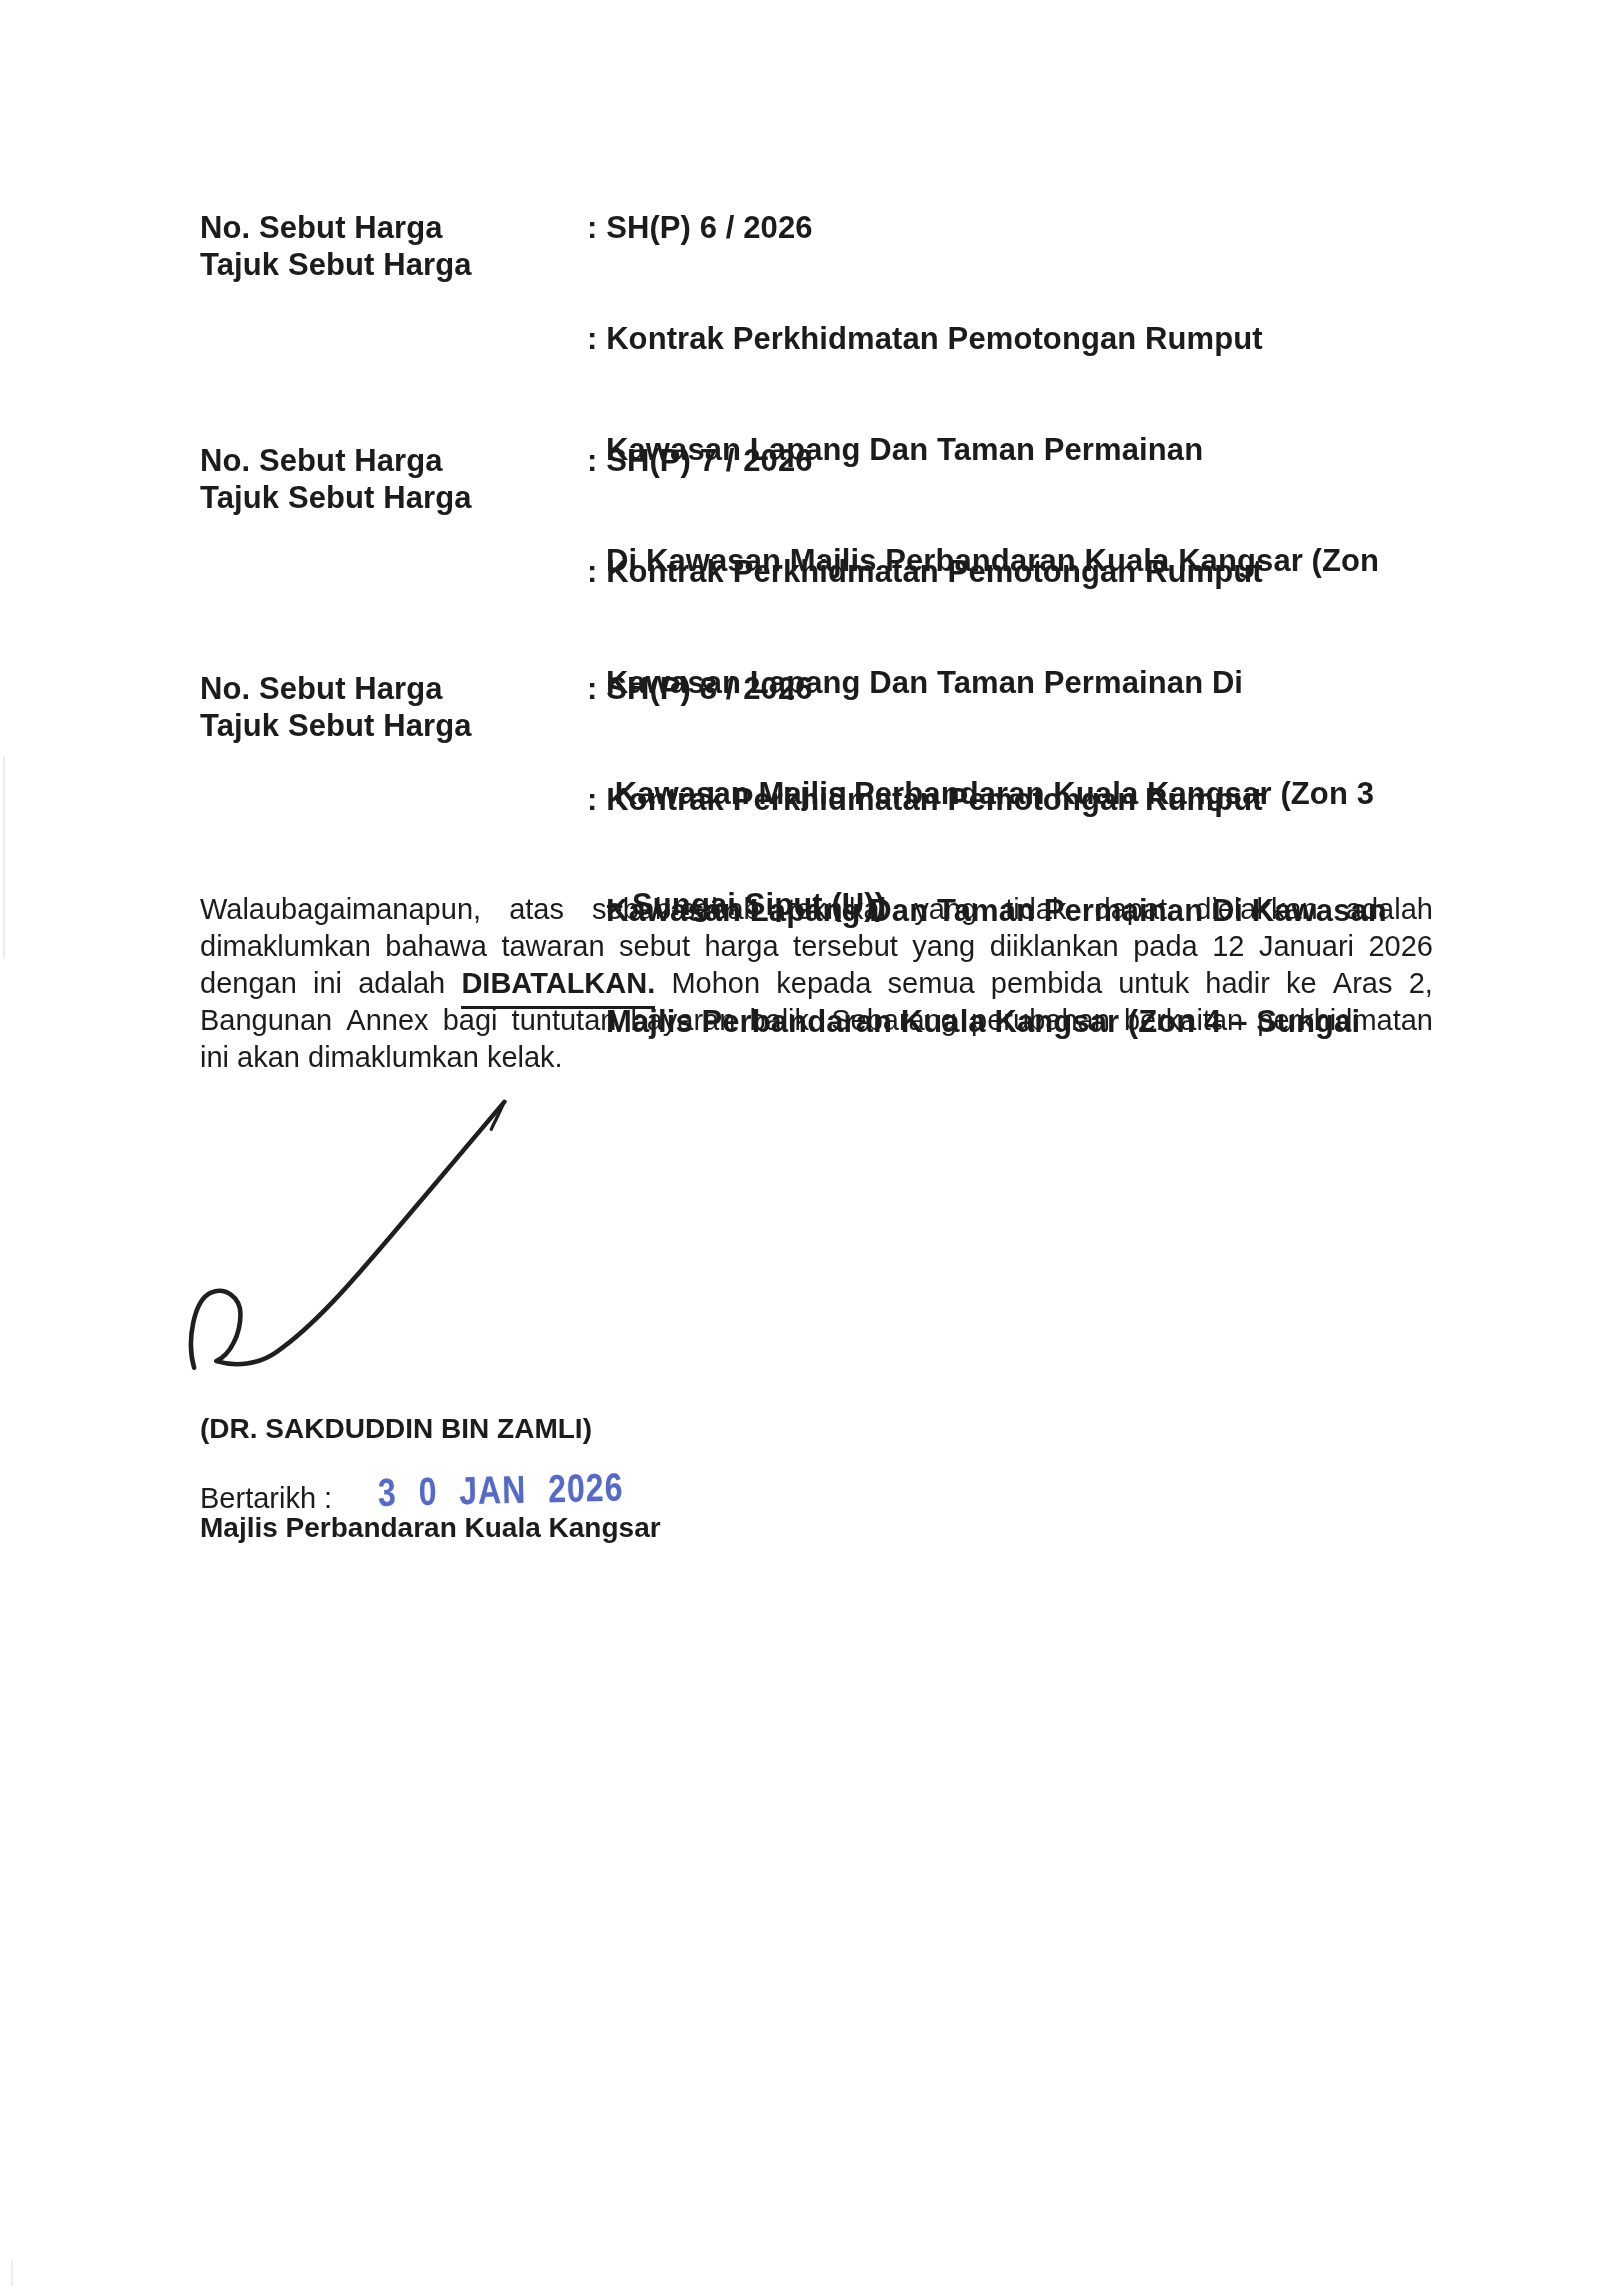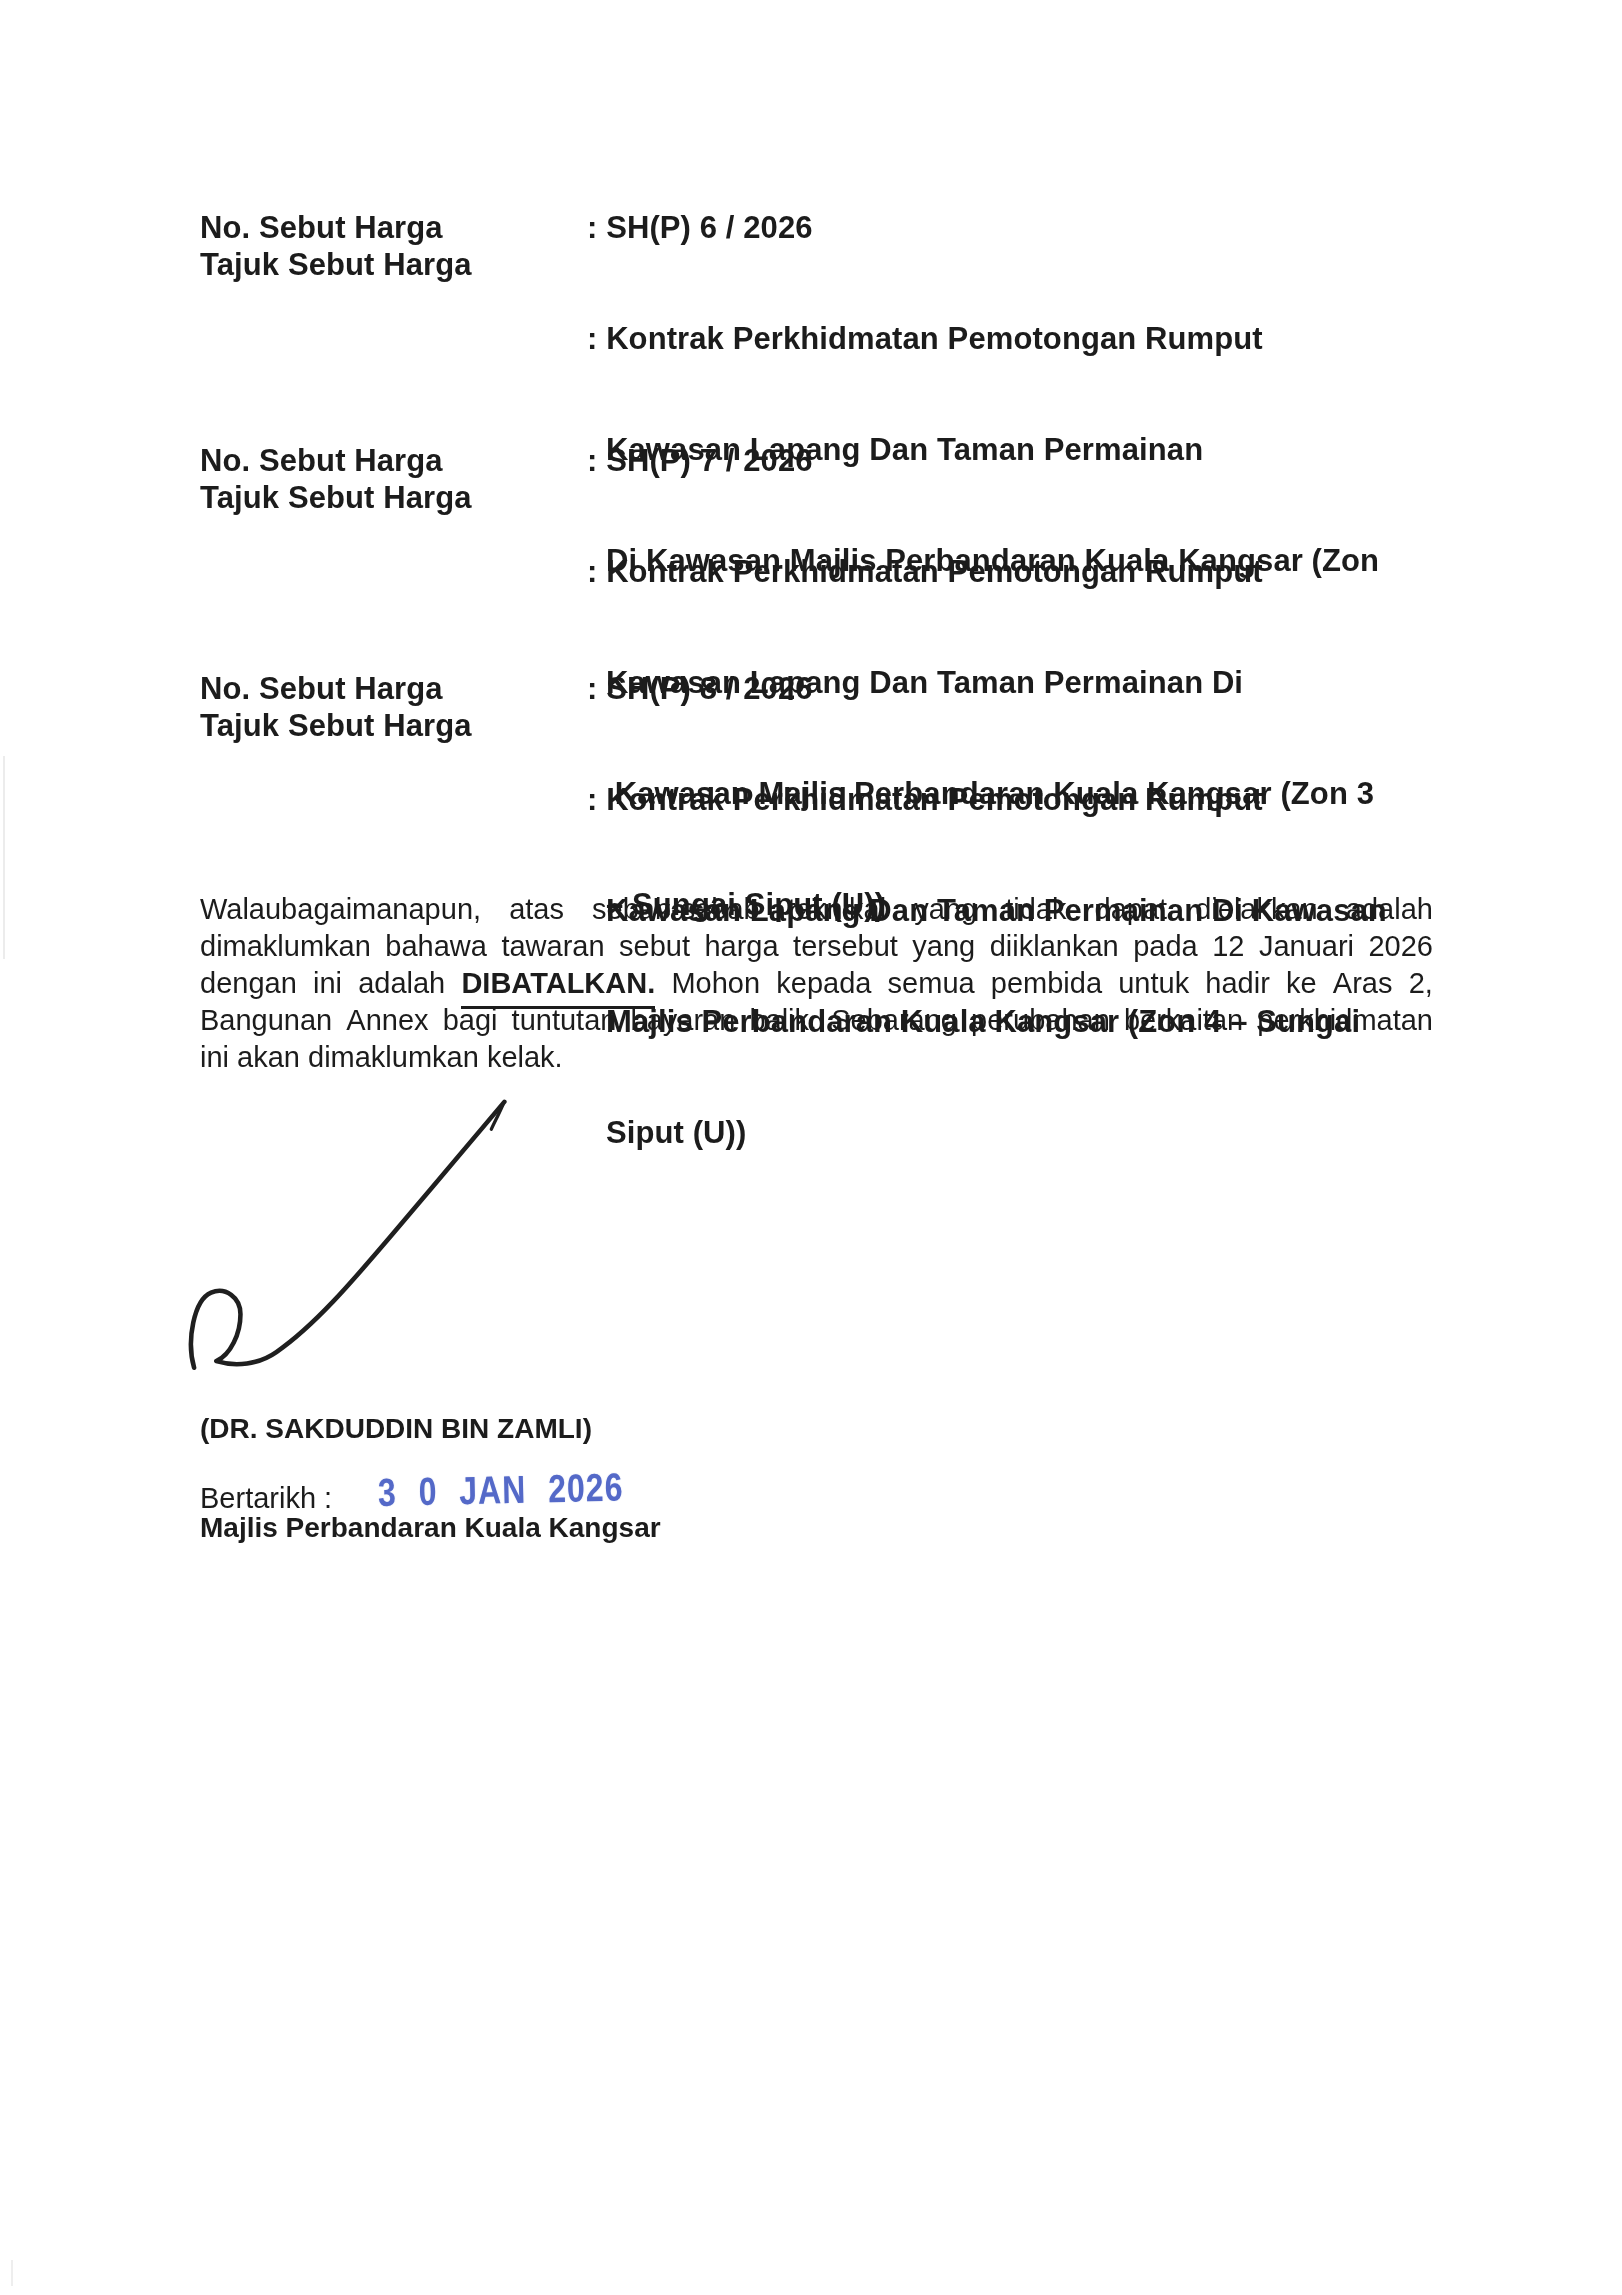--- a/index.html
+++ b/index.html
@@ -151,21 +151,20 @@
   </div>
 
   <div class="qblock" style="top:670px">
     <div class="qlabel">No. Sebut Harga</div>
     <div class="qvalue">: SH(P) 8 / 2026</div>
     <div class="qlabel">Tajuk Sebut Harga</div>
     <div class="qvalue">
       <div class="tline">: Kontrak Perkhidmatan Pemotongan Rumput</div>
       <div class="tline cont">Kawasan Lapang Dan Taman Permainan Di Kawasan</div>
       <div class="tline cont">Majlis Perbandaran Kuala Kangsar (Zon 4 – Sungai</div>
-      <div class="tline cont">Siput (U))</div>
     </div>
   </div>
 
   <div class="paragraph">
       <div class="pline-justify">
         <span class="seg-normal">Walaubagaimanapun,</span>
         <span class="seg-normal">atas</span>
         <span class="seg-normal">sebab-sebab</span>
         <span class="seg-normal">teknikal</span>
         <span class="seg-normal">yang</span>

